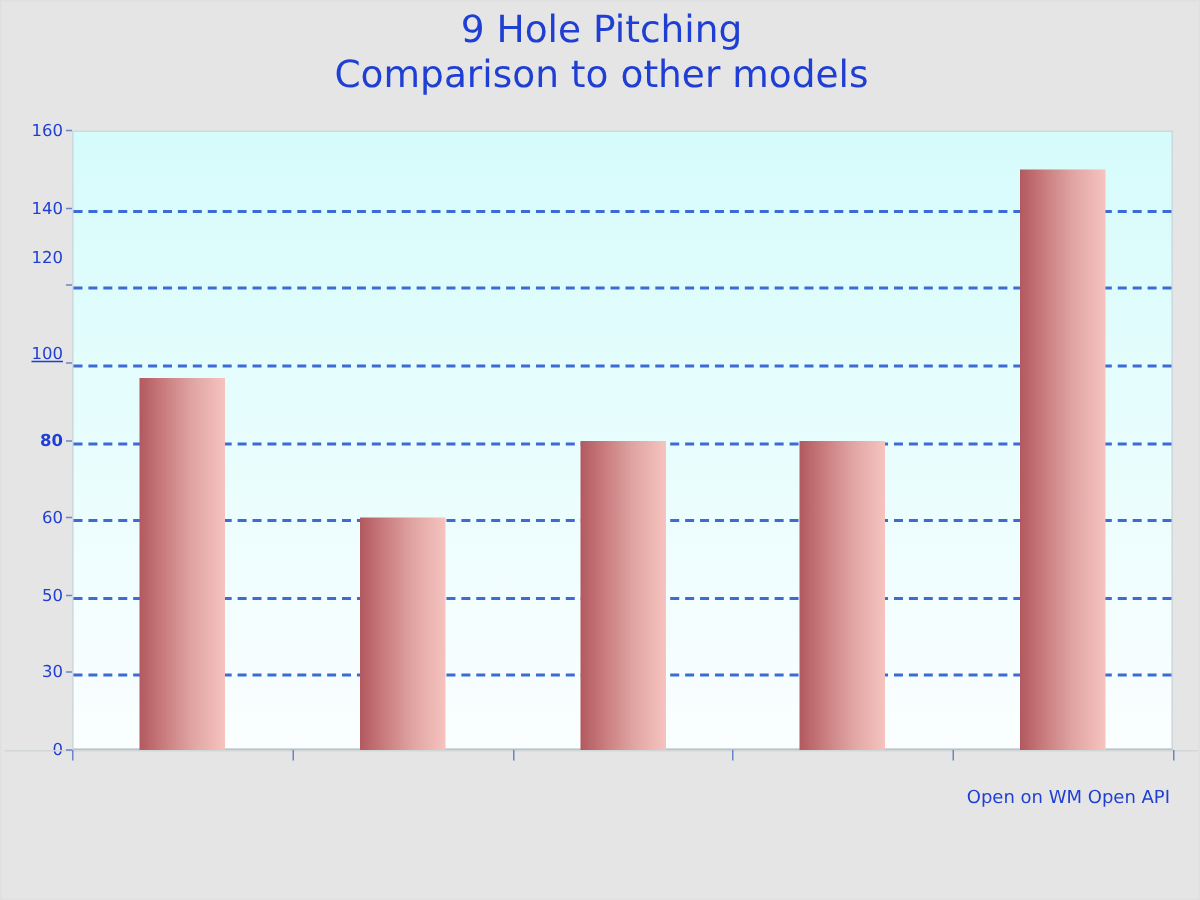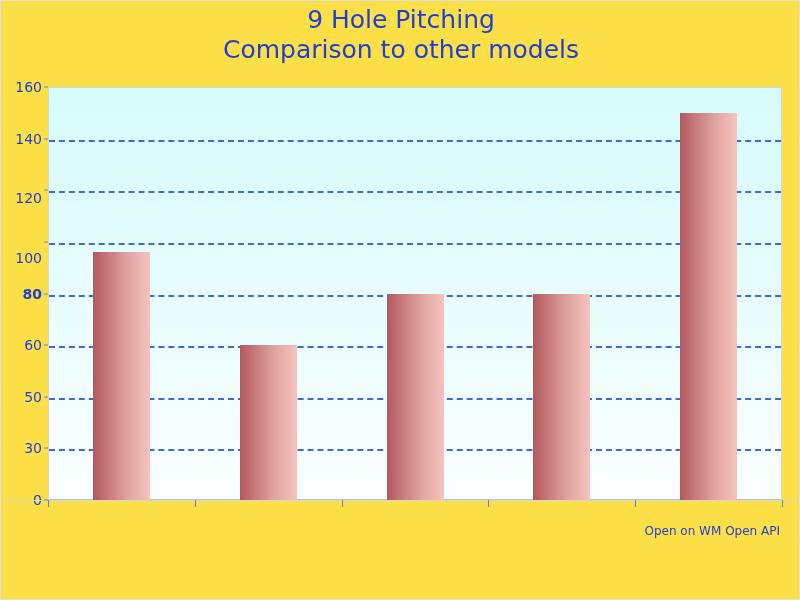--- a/index.html
+++ b/index.html
@@ -7,21 +7,21 @@
     padding: 0;
     background: #ffffff;
   }
   body {
     font-family: "DejaVu Sans", sans-serif;
   }
   .canvas {
     position: relative;
     width: 800px;
     height: 600px;
-    background: #fde047;
+    background: #e5e5e5;
     border: 1px solid #e0e0e0;
     box-sizing: border-box;
     overflow: hidden;
   }
   
   .chart-title {
     position: absolute;
     left: 0;
     top: 4px;
     width: 800px;
@@ -65,21 +65,21 @@
     left: 0;
     top: 86px;
     width: 41px;
     height: 413px;
   }
   .y-tick-label {
     position: absolute;
     right: 0;
     transform: translateY(-50%);
     color: #1f3fd4;
-    font-size: 14px;
+    font-size: 11px;
     font-family: "DejaVu Sans", sans-serif;
     text-align: right;
     white-space: nowrap;
   }
   .y-tick-mark {
     position: absolute;
     left: 43px;
     width: 4px;
     height: 0;
     border-top: 1px solid #6a84c8;
@@ -168,22 +168,22 @@
         <div class="gridline" style="top: 51.625px;"></div>
       </div>
   </div>
 
   <div class="y-axis-labels">
       <div class="y-tick-label" style="top: 413px;">0</div>
       <div class="y-tick-label" style="top: 361.375px;">30</div>
       <div class="y-tick-label" style="top: 309.75px;">50</div>
       <div class="y-tick-label" style="top: 258.125px;">60</div>
       <div class="y-tick-label" style="top: 206.5px; font-weight: bold;">80</div>
-      <div class="y-tick-label" style="top: 171px;">100</div>
-      <div class="y-tick-label" style="top: 111px;">120</div>
+      <div class="y-tick-label" style="top: 149px; text-decoration: underline;">100</div>
+      <div class="y-tick-label" style="top: 85px;">120</div>
       <div class="y-tick-label" style="top: 51.625px;">140</div>
       <div class="y-tick-label" style="top: 0px;">160</div>
     </div>
 
   <div class="bars-layer">
       <div class="bar" title="SP37425: 96" style="left: 44.9px; width: 57px; height: 247.8px;"></div>
       <div class="bar" title="HS4999: 60" style="left: 191.7px; width: 57px; height: 154.875px;"></div>
       <div class="bar" title="RG-BNS01: 80" style="left: 338.5px; width: 57px; height: 206.5px;"></div>
       <div class="bar" title="1013-BK: 80" style="left: 485.3px; width: 57px; height: 206.5px;"></div>
       <div class="bar" title="TS-FLEX-BLUE: 150" style="left: 632.1px; width: 57px; height: 387.188px;"></div>

